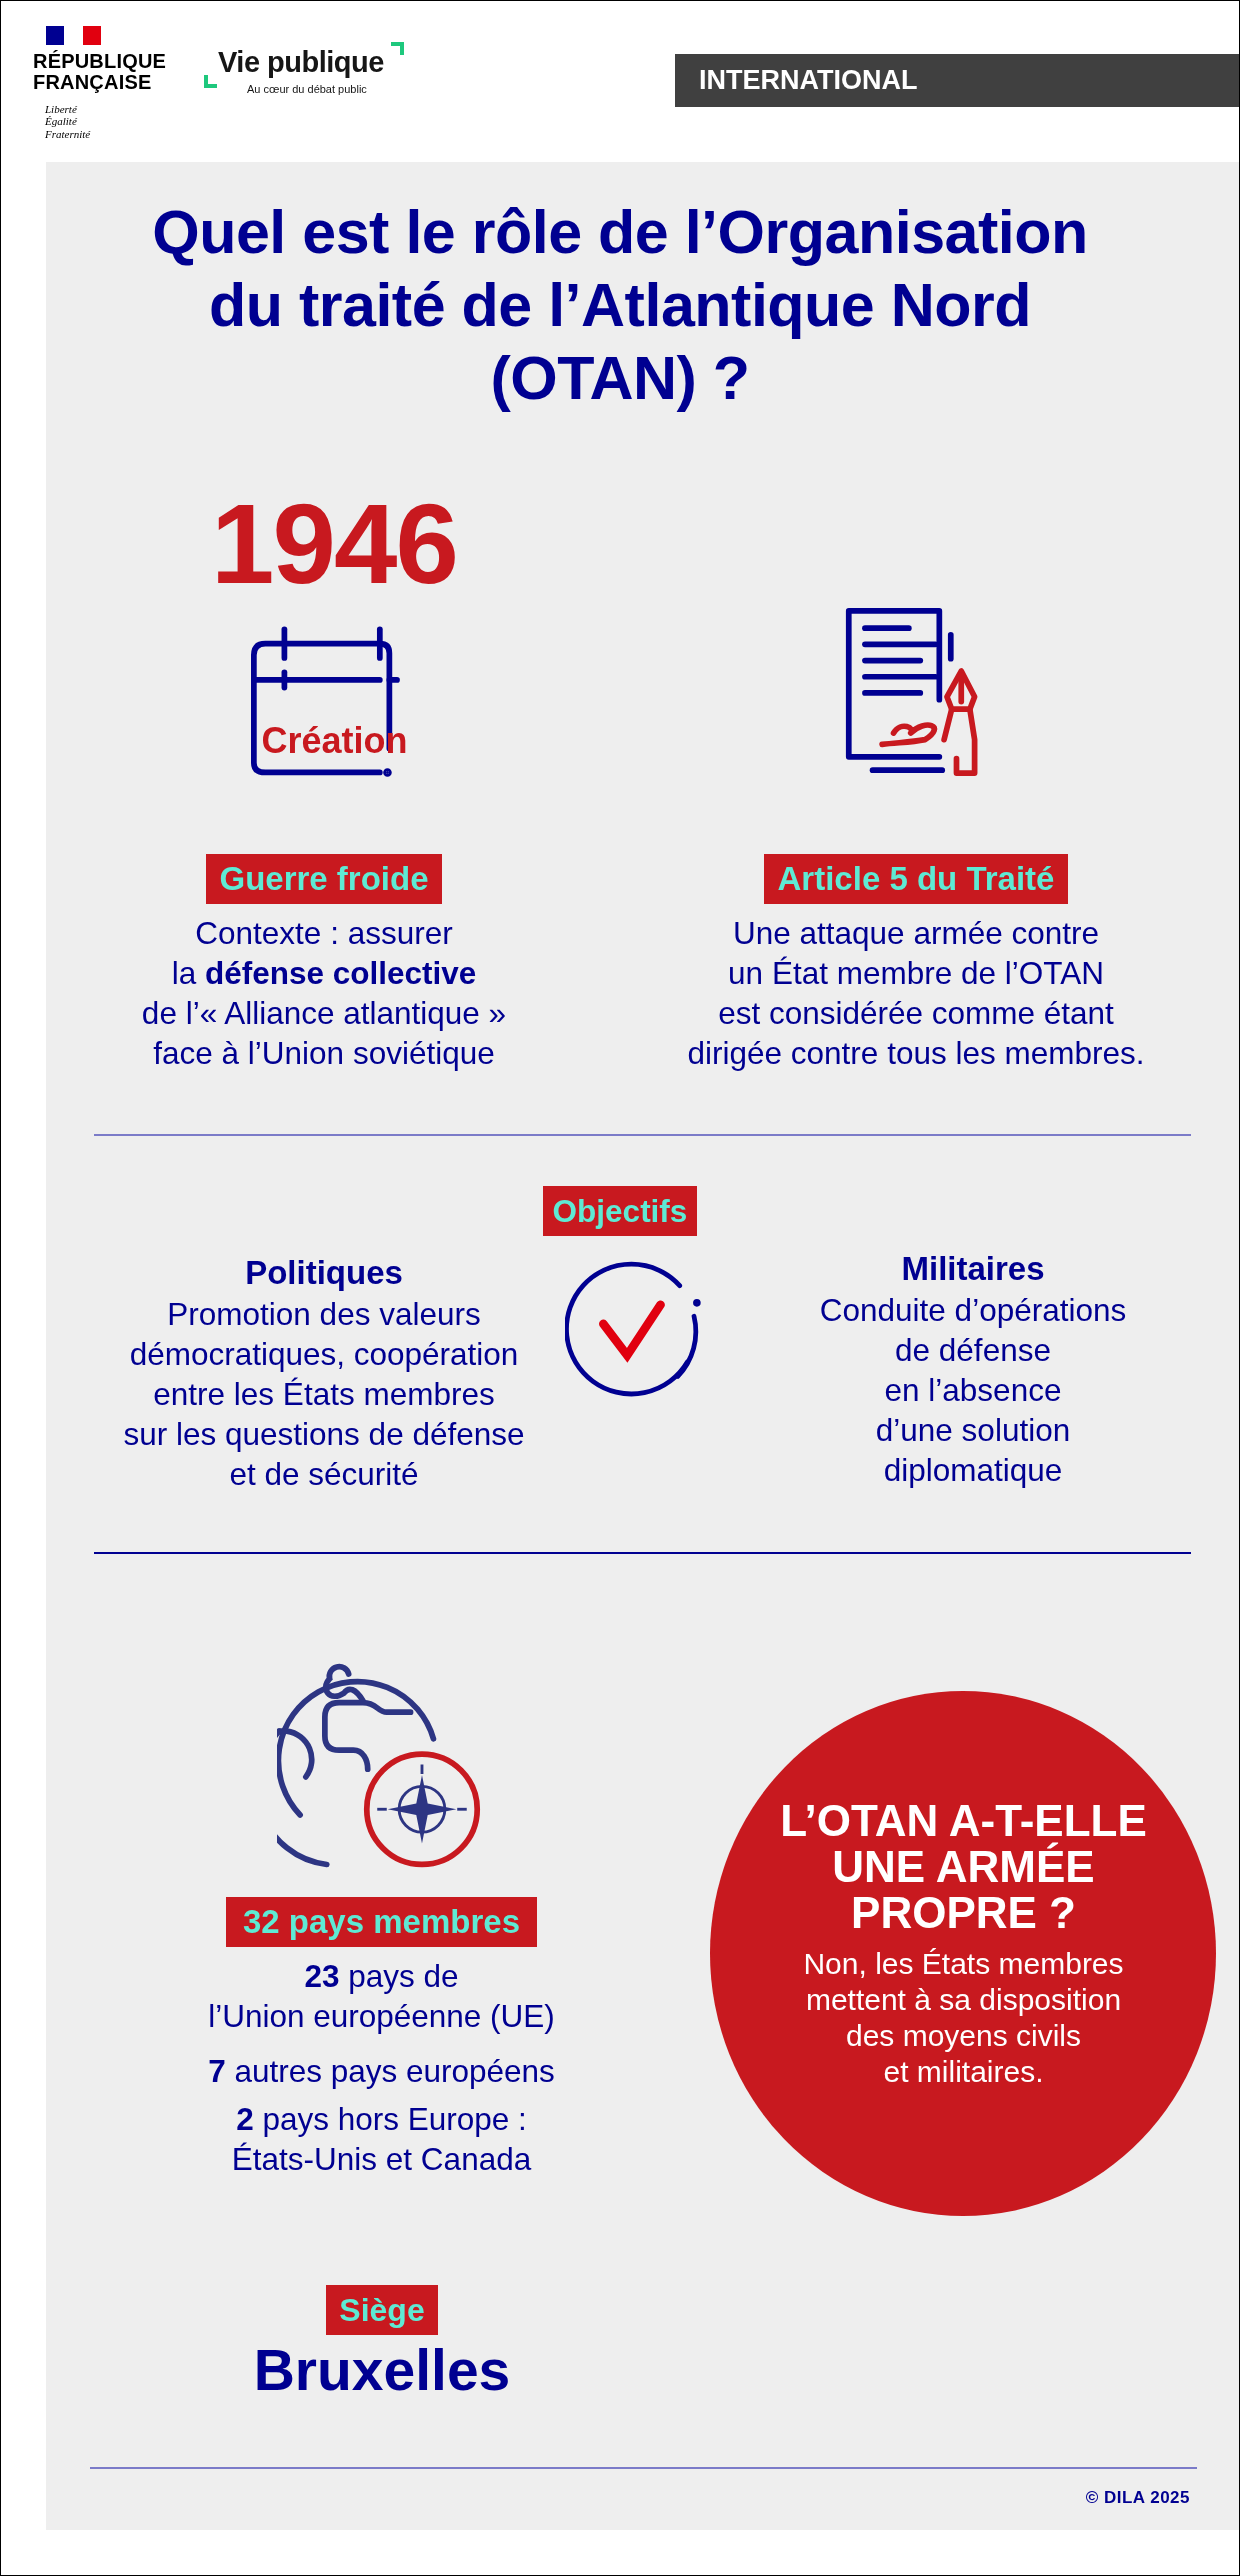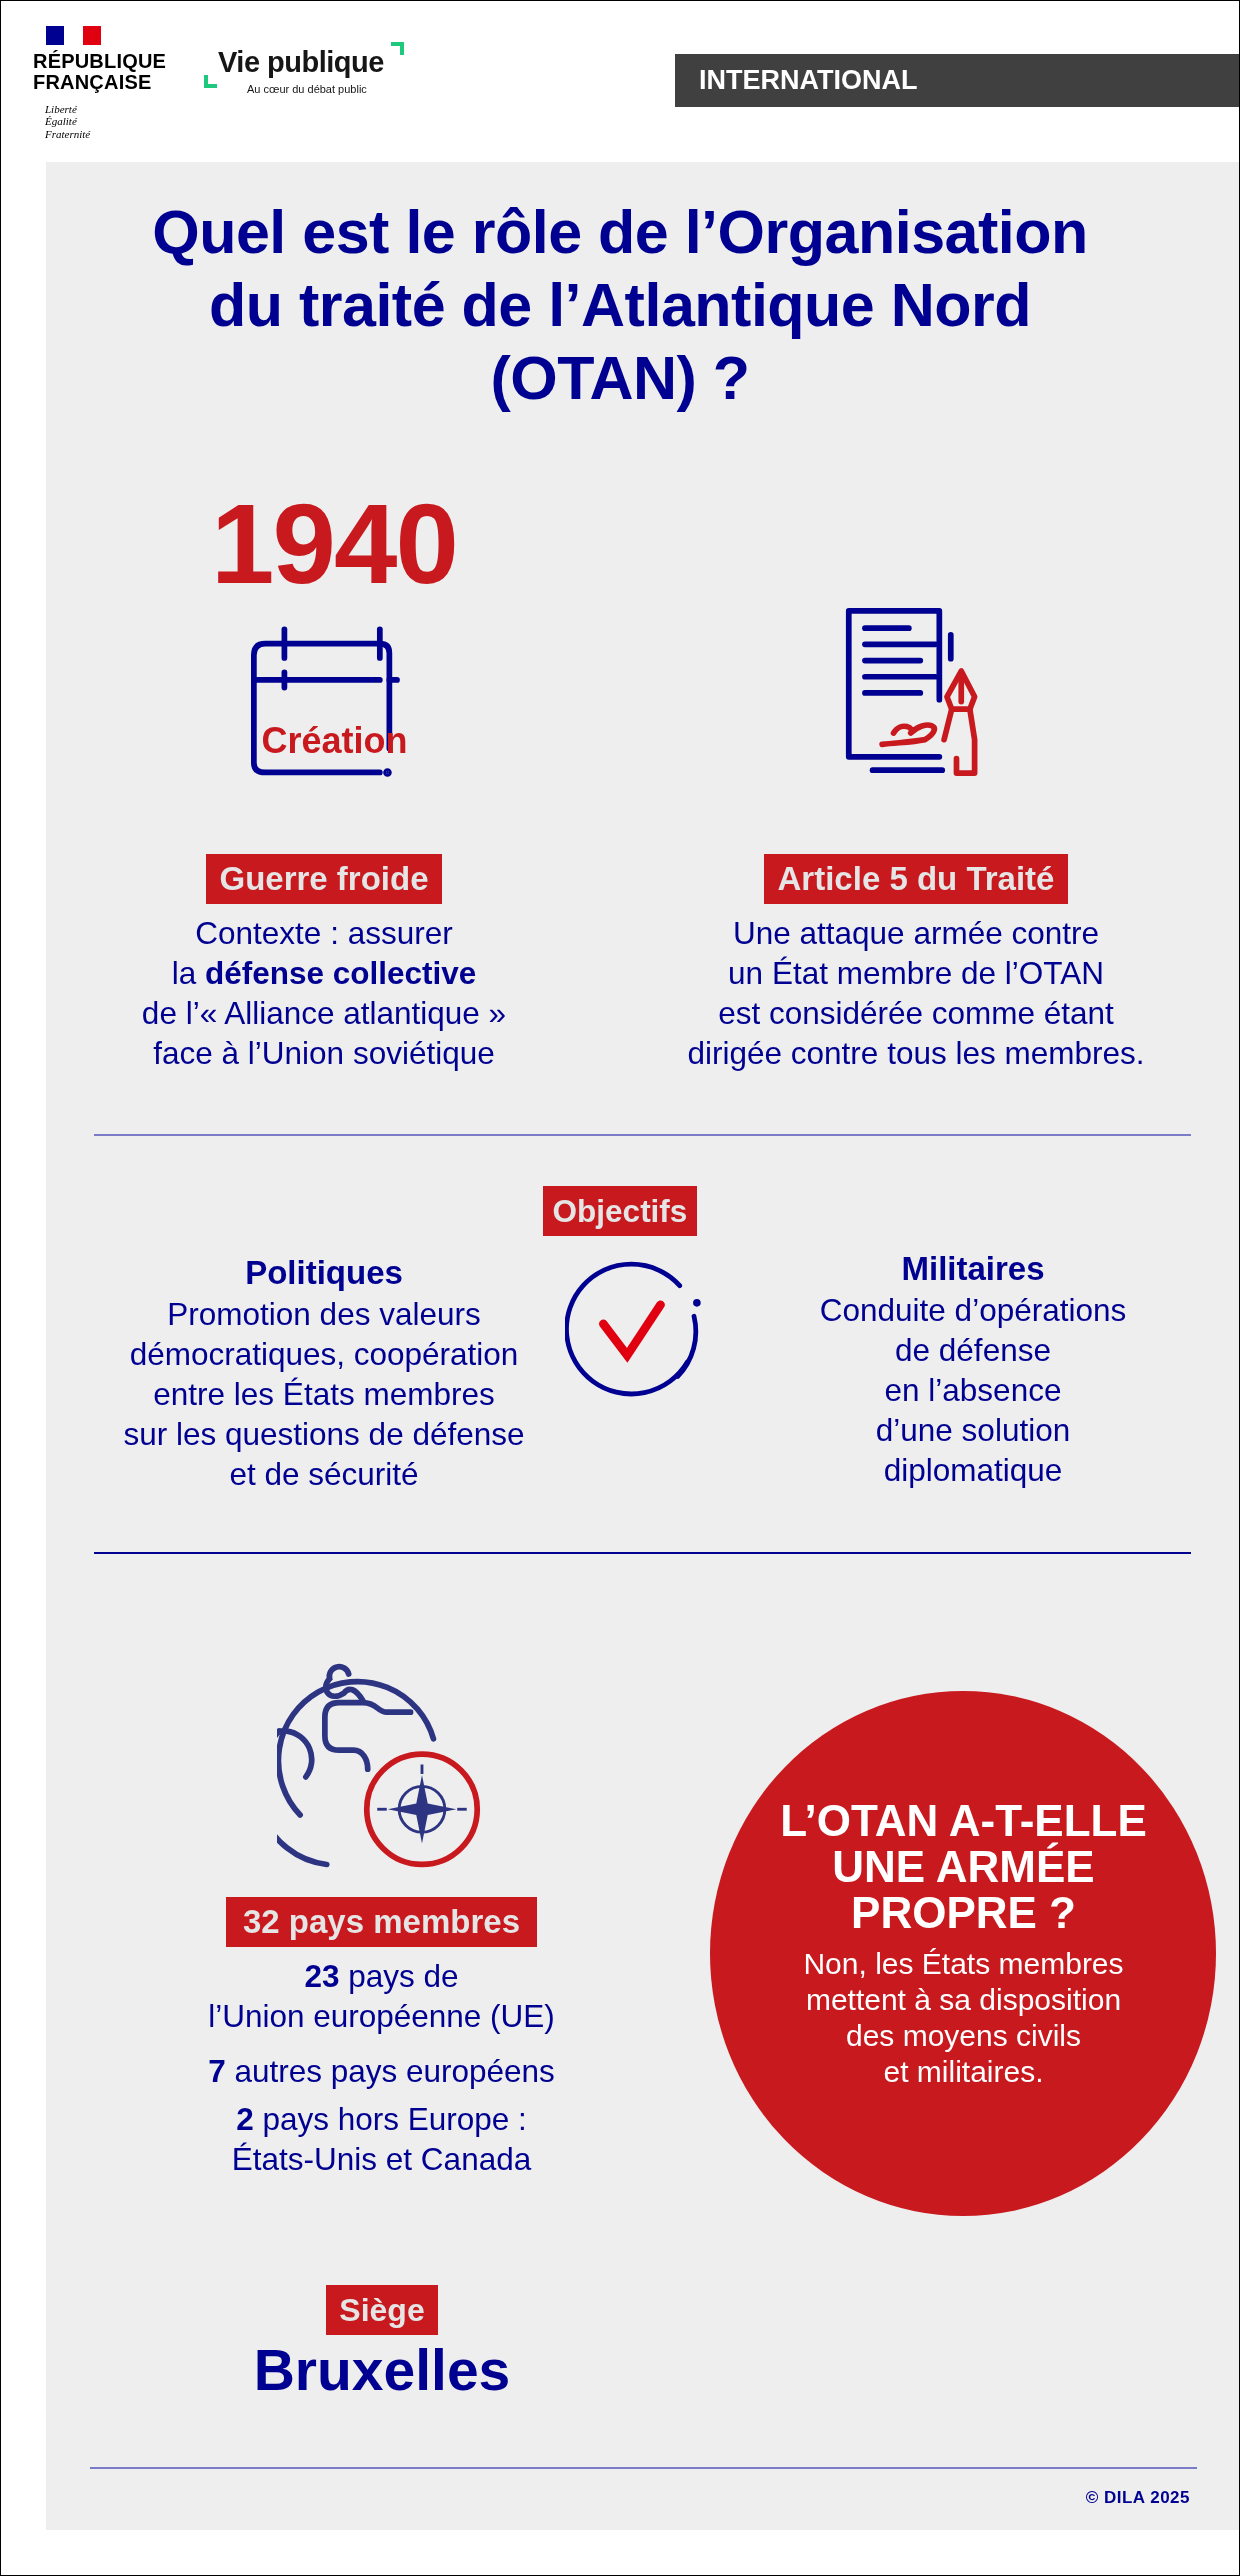--- a/index.html
+++ b/index.html
@@ -21,21 +21,21 @@
   .category { left: 675px; top: 54px; width: 566px; height: 53px; background: #404040; color: #fff; font-weight: 700; font-size: 27px; line-height: 53px; padding-left: 24px; }
 
   
   .panel { left: 46px; top: 162px; width: 1193px; height: 2368px; background: #eeeeee; }
 
   .title { left: 76px; top: 196px; width: 1088px; font-weight: 700; font-size: 61px; line-height: 73px; color: #000091; text-align: center; letter-spacing: -0.5px; }
 
   .year { left: 191px; top: 487px; width: 286px; font-weight: 700; font-size: 114px; line-height: 114px; color: #c8191f; text-align: center; letter-spacing: -1.9px; }
   .creation { left: 258px; top: 720px; width: 153px; font-size: 36px; font-weight: 700; color: #c8191f; text-align: center; }
 
-  .tag { background: #c8191f; color: #e5e5e5; font-weight: 700; display: inline-block; padding: 0 13.4px; white-space: nowrap; }
+  .tag { background: #c8191f; color: #5eead4; font-weight: 700; display: inline-block; padding: 0 13.4px; white-space: nowrap; }
   .tag-wrap { text-align: center; }
   .body-text { font-size: 31.5px; line-height: 40px; color: #000091; text-align: center; }
   .body-text b { font-weight: 700; }
 
   .divider { height: 1.9px; background: #7b7bc8; }
   .divider.dark { background: #000091; height: 1.9px; }
 
   .circle-red { left: 710px; top: 1691px; width: 506px; height: 525px; border-radius: 50%; background: #c8191f; }
   .circle-title { left: 744px; top: 1798px; width: 439px; font-weight: 700; font-size: 44px; line-height: 46px; color: #fff; text-align: center; }
   .circle-body { left: 744px; top: 1946px; width: 439px; font-size: 30px; line-height: 36px; color: #fff; text-align: center; }
@@ -70,21 +70,21 @@
 <div class="abs category">INTERNATIONAL</div>
 
 <div class="abs panel"></div>
 
 <h1 class="abs title">
   <div>Quel est le rôle de l’Organisation</div>
   <div>du traité de l’Atlantique Nord</div>
   <div>(OTAN) ?</div>
 </h1>
 
-<div class="abs year">1940</div>
+<div class="abs year">1946</div>
 <svg class="abs" style="left:246px;top:615px" width="177" height="167" viewBox="0 0 185 175">
   <g fill="none" stroke="#000091" stroke-width="6" stroke-linecap="round">
     <path d="M150 140 V40 Q150 30 140 30 H20 Q8 30 8 42 V155 Q8 165 20 165 H140"></path>
     <line x1="40" y1="15" x2="40" y2="45"></line>
     <line x1="140" y1="15" x2="140" y2="45"></line>
     <line x1="8" y1="68" x2="140" y2="68"></line>
     <line x1="40" y1="60" x2="40" y2="76"></line>
     <line x1="158" y1="68" x2="150" y2="68"></line>
     <circle cx="148" cy="165" r="1.5" fill="#000091"></circle>
   </g>

